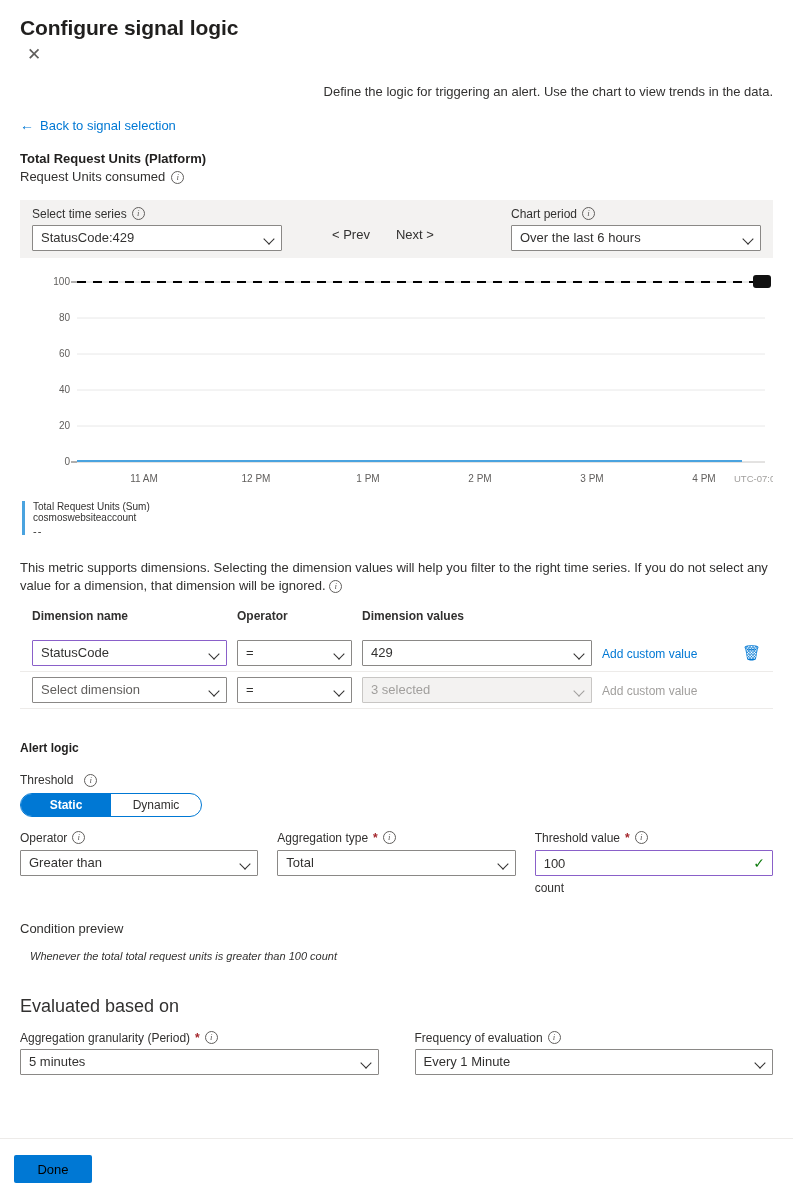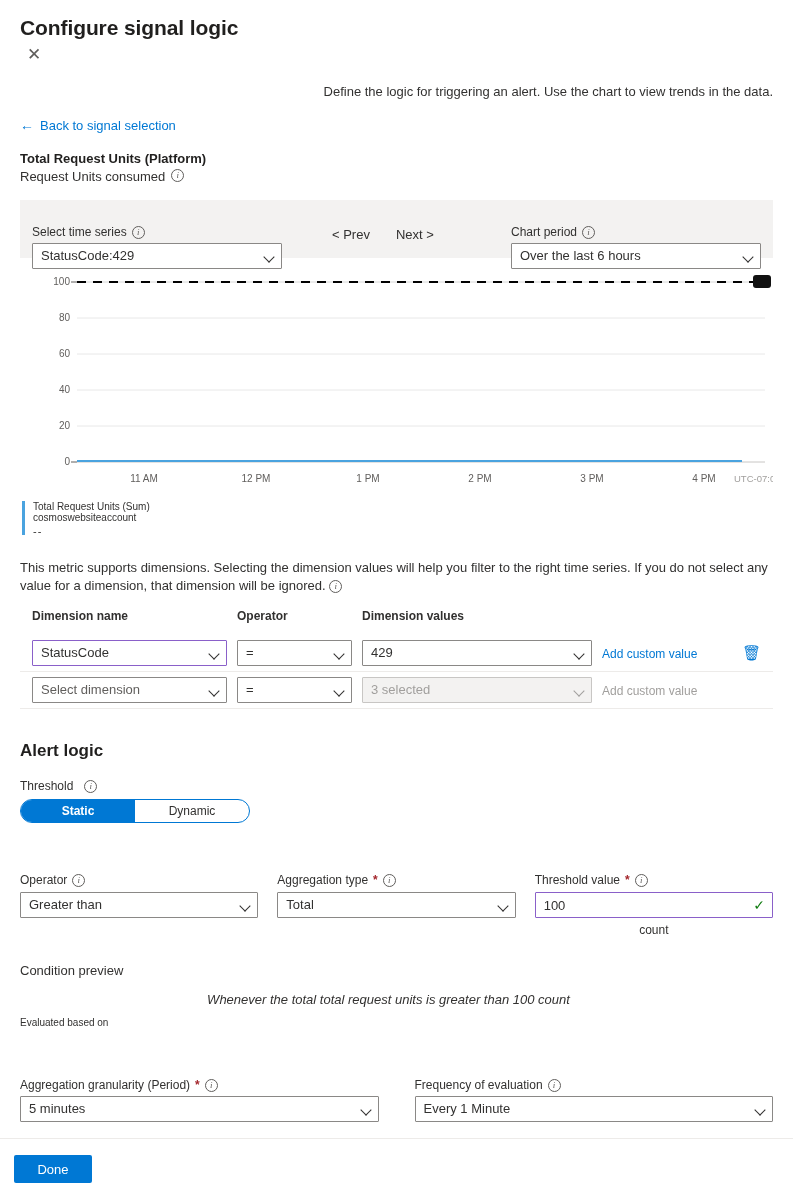--- a/index.html
+++ b/index.html
@@ -52,21 +52,21 @@
     cursor: pointer;
     display: flex;
     align-items: center;
     gap: 6px;
     width: max-content;
   }
   .back-link .arrow { font-size: 14px; }
 
   .metric-block { padding: 18px 20px 0 20px; }
   .metric-name { font-size: 13px; font-weight: 700; color: #201f1e; }
-  .metric-desc { font-size: 13px; color: #323130; margin-top: 3px; display: flex; align-items: flex-start; gap: 6px;}
+  .metric-desc { font-size: 13px; color: #323130; margin-top: 3px; display: flex; align-items: flex-end; gap: 6px;}
 
   
   .info {
     display: inline-flex;
     width: 13px; height: 13px;
     border: 1px solid #605e5c;
     border-radius: 50%;
     color: #605e5c;
     font-size: 9px;
     line-height: 11px;
@@ -85,24 +85,22 @@
     height: 58px;
     display: flex;
     align-items: center;
     padding: 0 12px;
     position: relative;
   }
   .field-label {
     font-size: 12px;
     color: #323130;
     display: flex;
-    align-items: center;
     gap: 5px;
     margin-bottom: 4px;
-    margin-top: 36px;
   }
   .ts-left { width: 250px; }
   .ts-mid {
     flex: 0 0 auto;
     display: flex;
     gap: 26px;
     margin-left: 50px;
     margin-top: 10px;
     font-size: 13px;
   }
@@ -188,35 +186,35 @@
     color: #a19f9d;
     border-color: #c8c6c4;
   }
   .addval { color: #0078d4; font-size: 12px; cursor: pointer; }
   .addval.disabled { color: #a19f9d; cursor: default; }
   .trash { color: #0078d4; font-size: 15px; cursor: pointer; margin-left: auto; }
 
   
   .section-title {
     margin: 32px 20px 0 20px;
-    font-size: 17px;
+    font-size: 12px;
     font-weight: 600;
     color: #201f1e;
   }
   .sub-label {
     margin: 18px 20px 6px 20px;
     font-size: 12px;
     color: #323130;
     display: flex;
     align-items: center;
     gap: 11px;
   }
   .toggle {
     margin: 0 20px;
-    width: 230px;
+    width: 182px;
     height: 24px;
     border: 1px solid #0078d4;
     border-radius: 12px;
     display: flex;
     overflow: hidden;
     background: #ffffff;
   }
   .toggle div {
     flex: 1;
     text-align: center;
@@ -247,50 +245,50 @@
     border-radius: 1px;
   }
   .tick {
     position: absolute;
     right: 8px; top: 5px;
     color: #107c10;
     font-size: 14px;
     line-height: 16px;
   }
   .unit {
-    text-align: center;
+    text-align: left;
     font-size: 12px;
     color: #323130;
     margin-top: 5px;
   }
 
   .cond-title { margin: 26px 20px 0 20px; font-size: 13px; color: #323130; }
-  .cond-text { margin: 14px 20px 0 4px; font-size: 13px; font-style: italic; color: #323130; text-align: center; }
-  .eval-title { margin: 10px 20px 0 20px; font-size: 10px; color: #323130; }
+  .cond-text { margin: 14px 20px 0 30px; font-size: 11px; font-style: italic; color: #323130; }
+  .eval-title { margin: 34px 20px 0 20px; font-size: 18px; color: #323130; }
 
   .two-col {
     margin: 14px 20px 0 20px;
     display: flex;
     gap: 36px;
   }
   .col-wide { width: 367px; }
 
   
   .footer {
     position: absolute;
     left: 0; right: 0; bottom: 0;
     height: 62px;
     border-top: 1px solid #edebe9;
     background: #ffffff;
   }
   .done-btn {
     margin: 16px 0 0 14px;
     width: 78px; height: 28px;
     background: #0078d4;
-    color: #ffffff;
+    color: #000000;
     border: none;
     font-size: 13px;
     font-family: "Liberation Sans", sans-serif;
     cursor: pointer;
     border-radius: 2px;
   }
 
   .axis-label { font-size: 10px; fill: #605e5c; font-family: "Liberation Sans", sans-serif; }
   .tz-label { font-size: 9.5px; fill: #a19f9d; font-family: "Liberation Sans", sans-serif; }
 </style>

